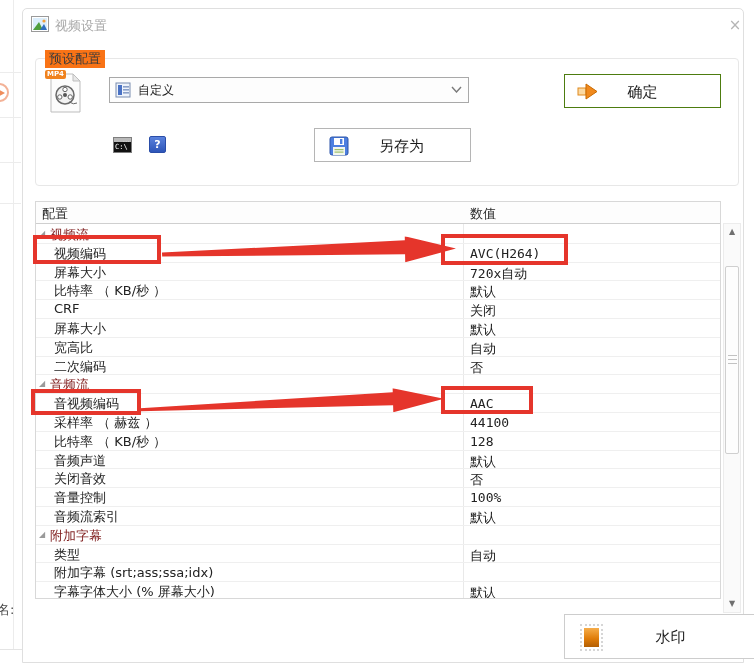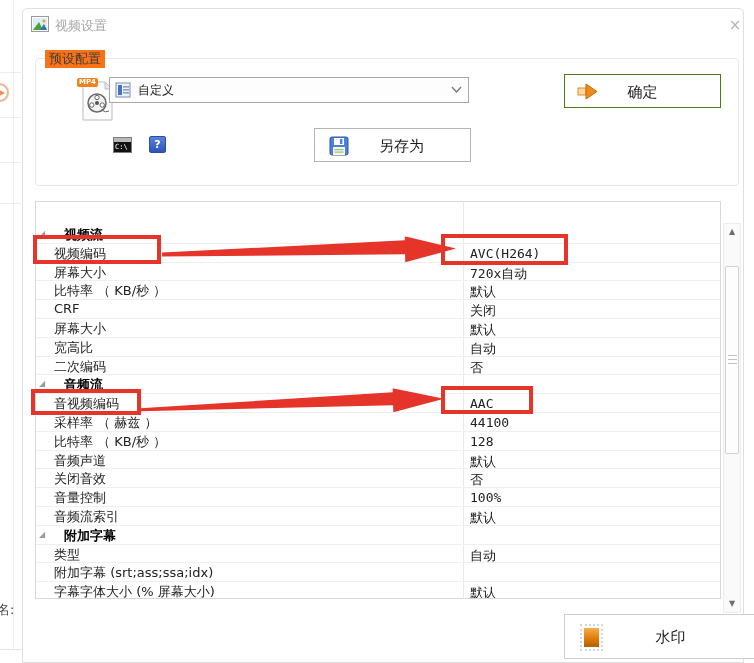--- a/index.html
+++ b/index.html
@@ -18,21 +18,21 @@
   
   .dialog { left:22px; top:8px; width:722px; height:655px; background:#fff; border:1px solid #dfdfdf; border-radius:5px 5px 0 0; }
   .title-icon { left:8px; top:6px; width:18px; height:18px; }
   .dlg-title { left:32px; top:8px; font-size:13px; color:#a8a8a8; }
   .dlg-close { left:702px; top:6px; width:20px; height:20px; font-size:15px; color:#b5b5b5; text-align:center; line-height:20px; cursor:default; }
 
   
   .groupbox { left:12px; top:49px; width:704px; height:128px; border:1px solid #e7e7e7; border-radius:4px; }
   .legend { left:22px; top:41px; background:#f97316; padding:0 4px; font-size:13px; color:#3c3c3c; }
 
-  .mp4-icon { left:24px; top:72px; width:36px; height:40px;margin-left:32px; }
+  .mp4-icon { left:24px; top:64px; width:36px; height:40px; }
   .mp4-badge { position:absolute; left:-2px; top:-3px; background:#f0821e; color:#fff; font-size:7px; font-weight:bold; padding:0 2px; border-radius:2px; line-height:9px; }
 
   .combo { left:86px; top:68px; width:360px; height:26px; border:1px solid #a9a9a9; background:#fdfdfd; }
   .combo-icon { position:absolute; left:5px; top:4px; width:16px; height:16px; }
   .combo-text { position:absolute; left:28px; top:4px; font-size:12px; color:#1e1e1e; }
   .combo-chevron { position:absolute; right:6px; top:8px; }
 
   .btn { background:#fff; display:block; }
   .btn-ok { left:541px; top:65px; width:157px; height:34px; border:1px solid #4d7c0f; }
   .btn-saveas { left:291px; top:119px; width:157px; height:34px; border:1px solid #b5b5b5; }
@@ -57,21 +57,21 @@
   .table { left:12px; top:192px; width:686px; height:398px; border:1px solid #d8d8d8; background:#fff; overflow:hidden; }
   .thead { position:absolute; left:0; top:0; right:0; height:22px; border-bottom:1px solid #cfcfcf; background:#fdfdfd; }
   .th { position:absolute; top:3px; font-size:13px; color:#2a2a2a; }
   .th-config { left:6px; }
   .th-value { left:434px; }
   .col-divider { position:absolute; left:427px; top:0; bottom:0; width:1px; background:#e9e9e9; }
   .tbody { position:absolute; left:0; top:23px; right:0; }
   .trow { position:relative; height:18.8px; border-bottom:1px solid #efefef; }
   .tlabel { position:absolute; left:18px; top:1px; font-size:13px; color:#222; white-space:nowrap; }
   .tvalue { position:absolute; left:434px; top:2px; font-size:13px; font-family:"DejaVu Sans Mono",monospace; color:#222; white-space:nowrap; }
-  .tgroup .tlabel { left:28px; font-weight:bold; color:#000000; }
+  .tgroup .tlabel { left:14px; font-weight:normal; color:#7f1d1d; }
   .tmarker { position:absolute; left:3px; top:4px; font-size:8px; color:#9a9a9a; }
 
   
   .scrollbar { left:700px; top:214px; width:18px; height:390px; background:#fafafa; border:1px solid #ececec; }
   .sb-arrow { position:absolute; left:0; right:0; text-align:center; font-size:8px; color:#6f6f6f; height:16px; line-height:16px; }
   .sb-up { top:0; } .sb-down { bottom:0; }
   .sb-thumb { position:absolute; left:1px; top:42px; width:14px; height:188px; background:#fdfdfd; border:1px solid #cfcfcf; border-radius:2px; }
   .sb-grip { position:absolute; left:2px; top:88px; width:9px; }
   .sb-grip div { height:1px; background:#c2c2c2; margin-bottom:3px; }
 
@@ -163,20 +163,24 @@
       <rect x="11" y="3" width="2.4" height="5" fill="#4d7fe0"></rect>
       <rect x="4" y="11" width="12" height="8" fill="#f2f6ee"></rect>
       <rect x="5.5" y="13" width="9" height="1.2" fill="#9fc06a"></rect>
       <rect x="5.5" y="15.5" width="9" height="1.2" fill="#9fc06a"></rect>
     </svg>
     <span class="btn-label">另存为</span>
   </div>
 
   <div class="abs table">
     <div class="col-divider"></div>
+    <div class="thead">
+      <span class="th th-config">配置</span>
+      <span class="th th-value">数值</span>
+    </div>
     <div class="tbody">
       <div class="trow tgroup">
           <span class="tmarker">◢</span>
           <span class="tlabel">视频流</span>
         </div>
       <div class="trow">
           <span class="tlabel">视频编码</span>
           <span class="tvalue">AVC(H264)</span>
         </div>
       <div class="trow">

